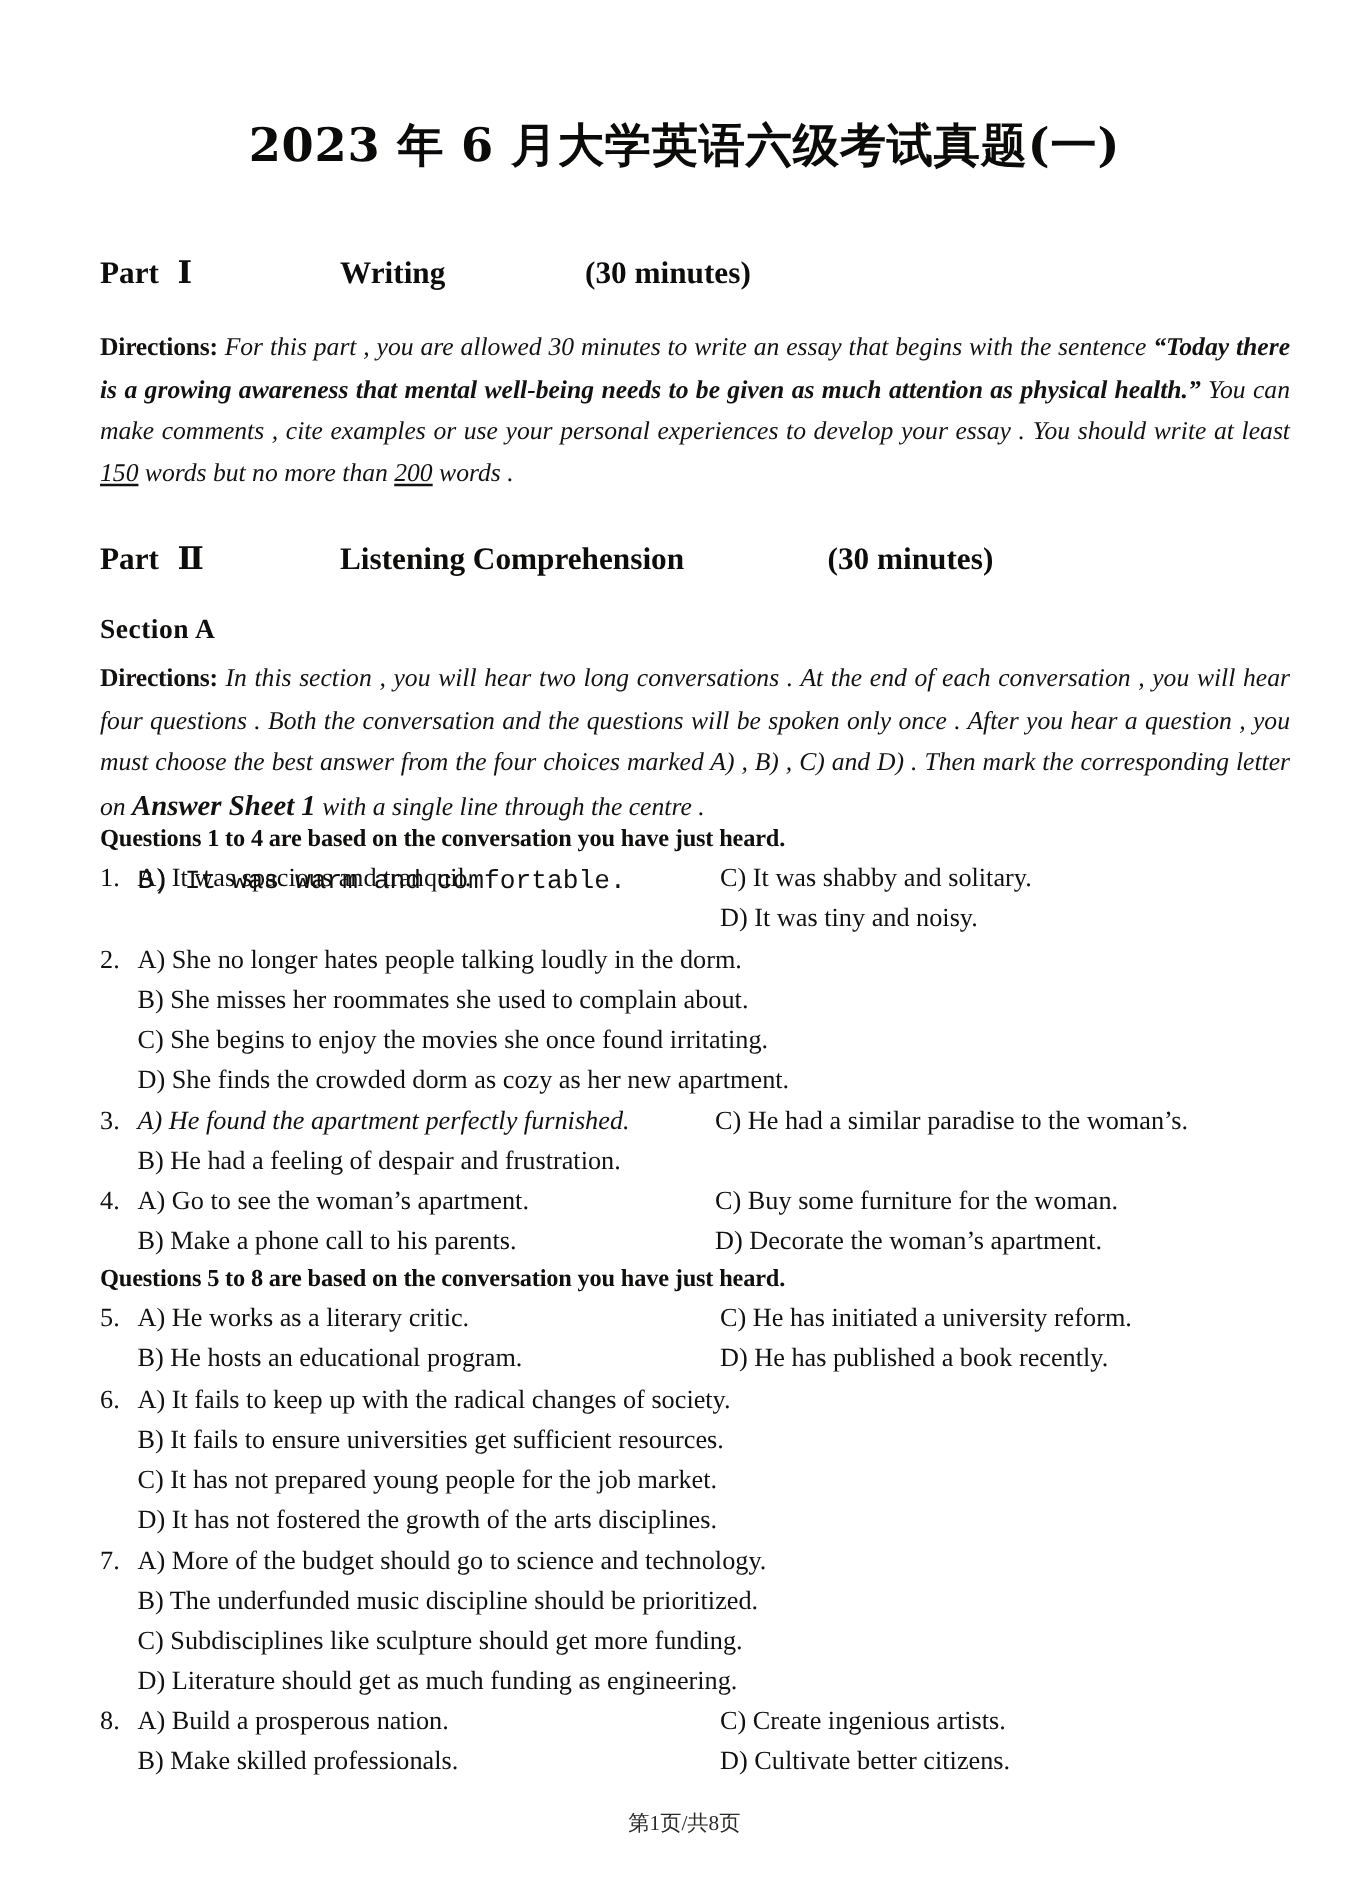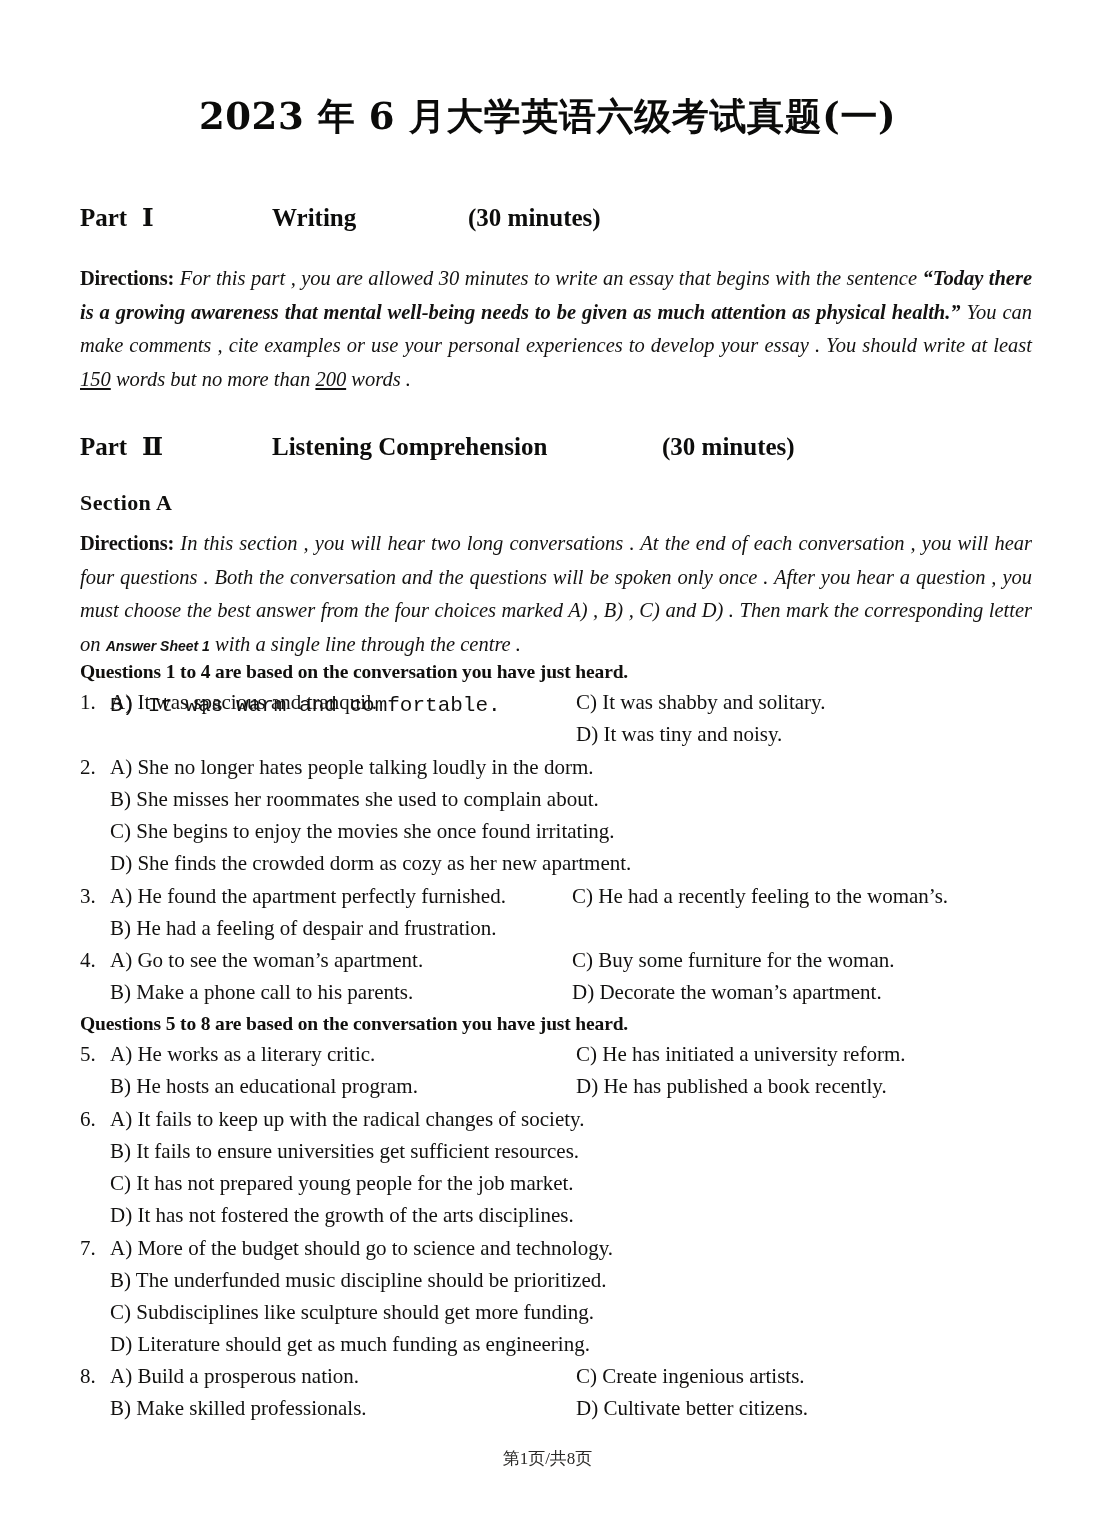--- a/index.html
+++ b/index.html
@@ -81,24 +81,24 @@
   }
   .directions .dir-key {
     font-style: normal;
     font-weight: 700;
     letter-spacing: -0.2px;
   }
   .directions b, .directions .bold {
     font-weight: 700;
   }
   .directions .sans-bold {
-    font-family: Liberation Sans, sans-serif;
+    font-family: Liberation Serif, serif;
     font-style: italic;
     font-weight: 700;
-    font-size: 14px;
+    font-size: 23px;
   }
   .directions .uline {
     text-decoration: underline;
     text-underline-offset: 2px;
   }
 
   
   .q-group-head {
     position: absolute;
     left: 80px;
@@ -174,22 +174,22 @@
   <div class="q-line opt-b" style="top:695px;font-family:Liberation Mono, monospace;">B) It was warm and comfortable.</div>
   <div class="q-line opt-c-wide" style="top:724px;">D) It was tiny and noisy.</div>
 
   <div class="q-line q-num" style="top:757px;">2.</div>
   <div class="q-line opt-a" style="top:757px;">A) She no longer hates people talking loudly in the dorm.</div>
   <div class="q-line opt-b" style="top:789px;">B) She misses her roommates she used to complain about.</div>
   <div class="q-line opt-b" style="top:821px;">C) She begins to enjoy the movies she once found irritating.</div>
   <div class="q-line opt-b" style="top:853px;">D) She finds the crowded dorm as cozy as her new apartment.</div>
 
   <div class="q-line q-num" style="top:886px;">3.</div>
-  <div class="q-line opt-a" style="top:886px;">A) He found the apartment perfectly furnished.</div>
-  <div class="q-line opt-c-tight" style="top:886px;">C) He had a recently feeling to the woman’s.</div>
+  <div class="q-line opt-a" style="top:886px;font-style:italic;">A) He found the apartment perfectly furnished.</div>
+  <div class="q-line opt-c-tight" style="top:886px;">C) He had a similar paradise to the woman’s.</div>
   <div class="q-line opt-b" style="top:918px;">B) He had a feeling of despair and frustration.</div>
 
   <div class="q-line q-num" style="top:950px;">4.</div>
   <div class="q-line opt-a" style="top:950px;">A) Go to see the woman’s apartment.</div>
   <div class="q-line opt-c-tight" style="top:950px;">C) Buy some furniture for the woman.</div>
   <div class="q-line opt-b" style="top:982px;">B) Make a phone call to his parents.</div>
   <div class="q-line opt-c-tight" style="top:982px;">D) Decorate the woman’s apartment.</div>
 
   <div class="q-group-head" style="top:1013px;">Questions 5 to 8 are based on the conversation you have just heard.</div>
 

